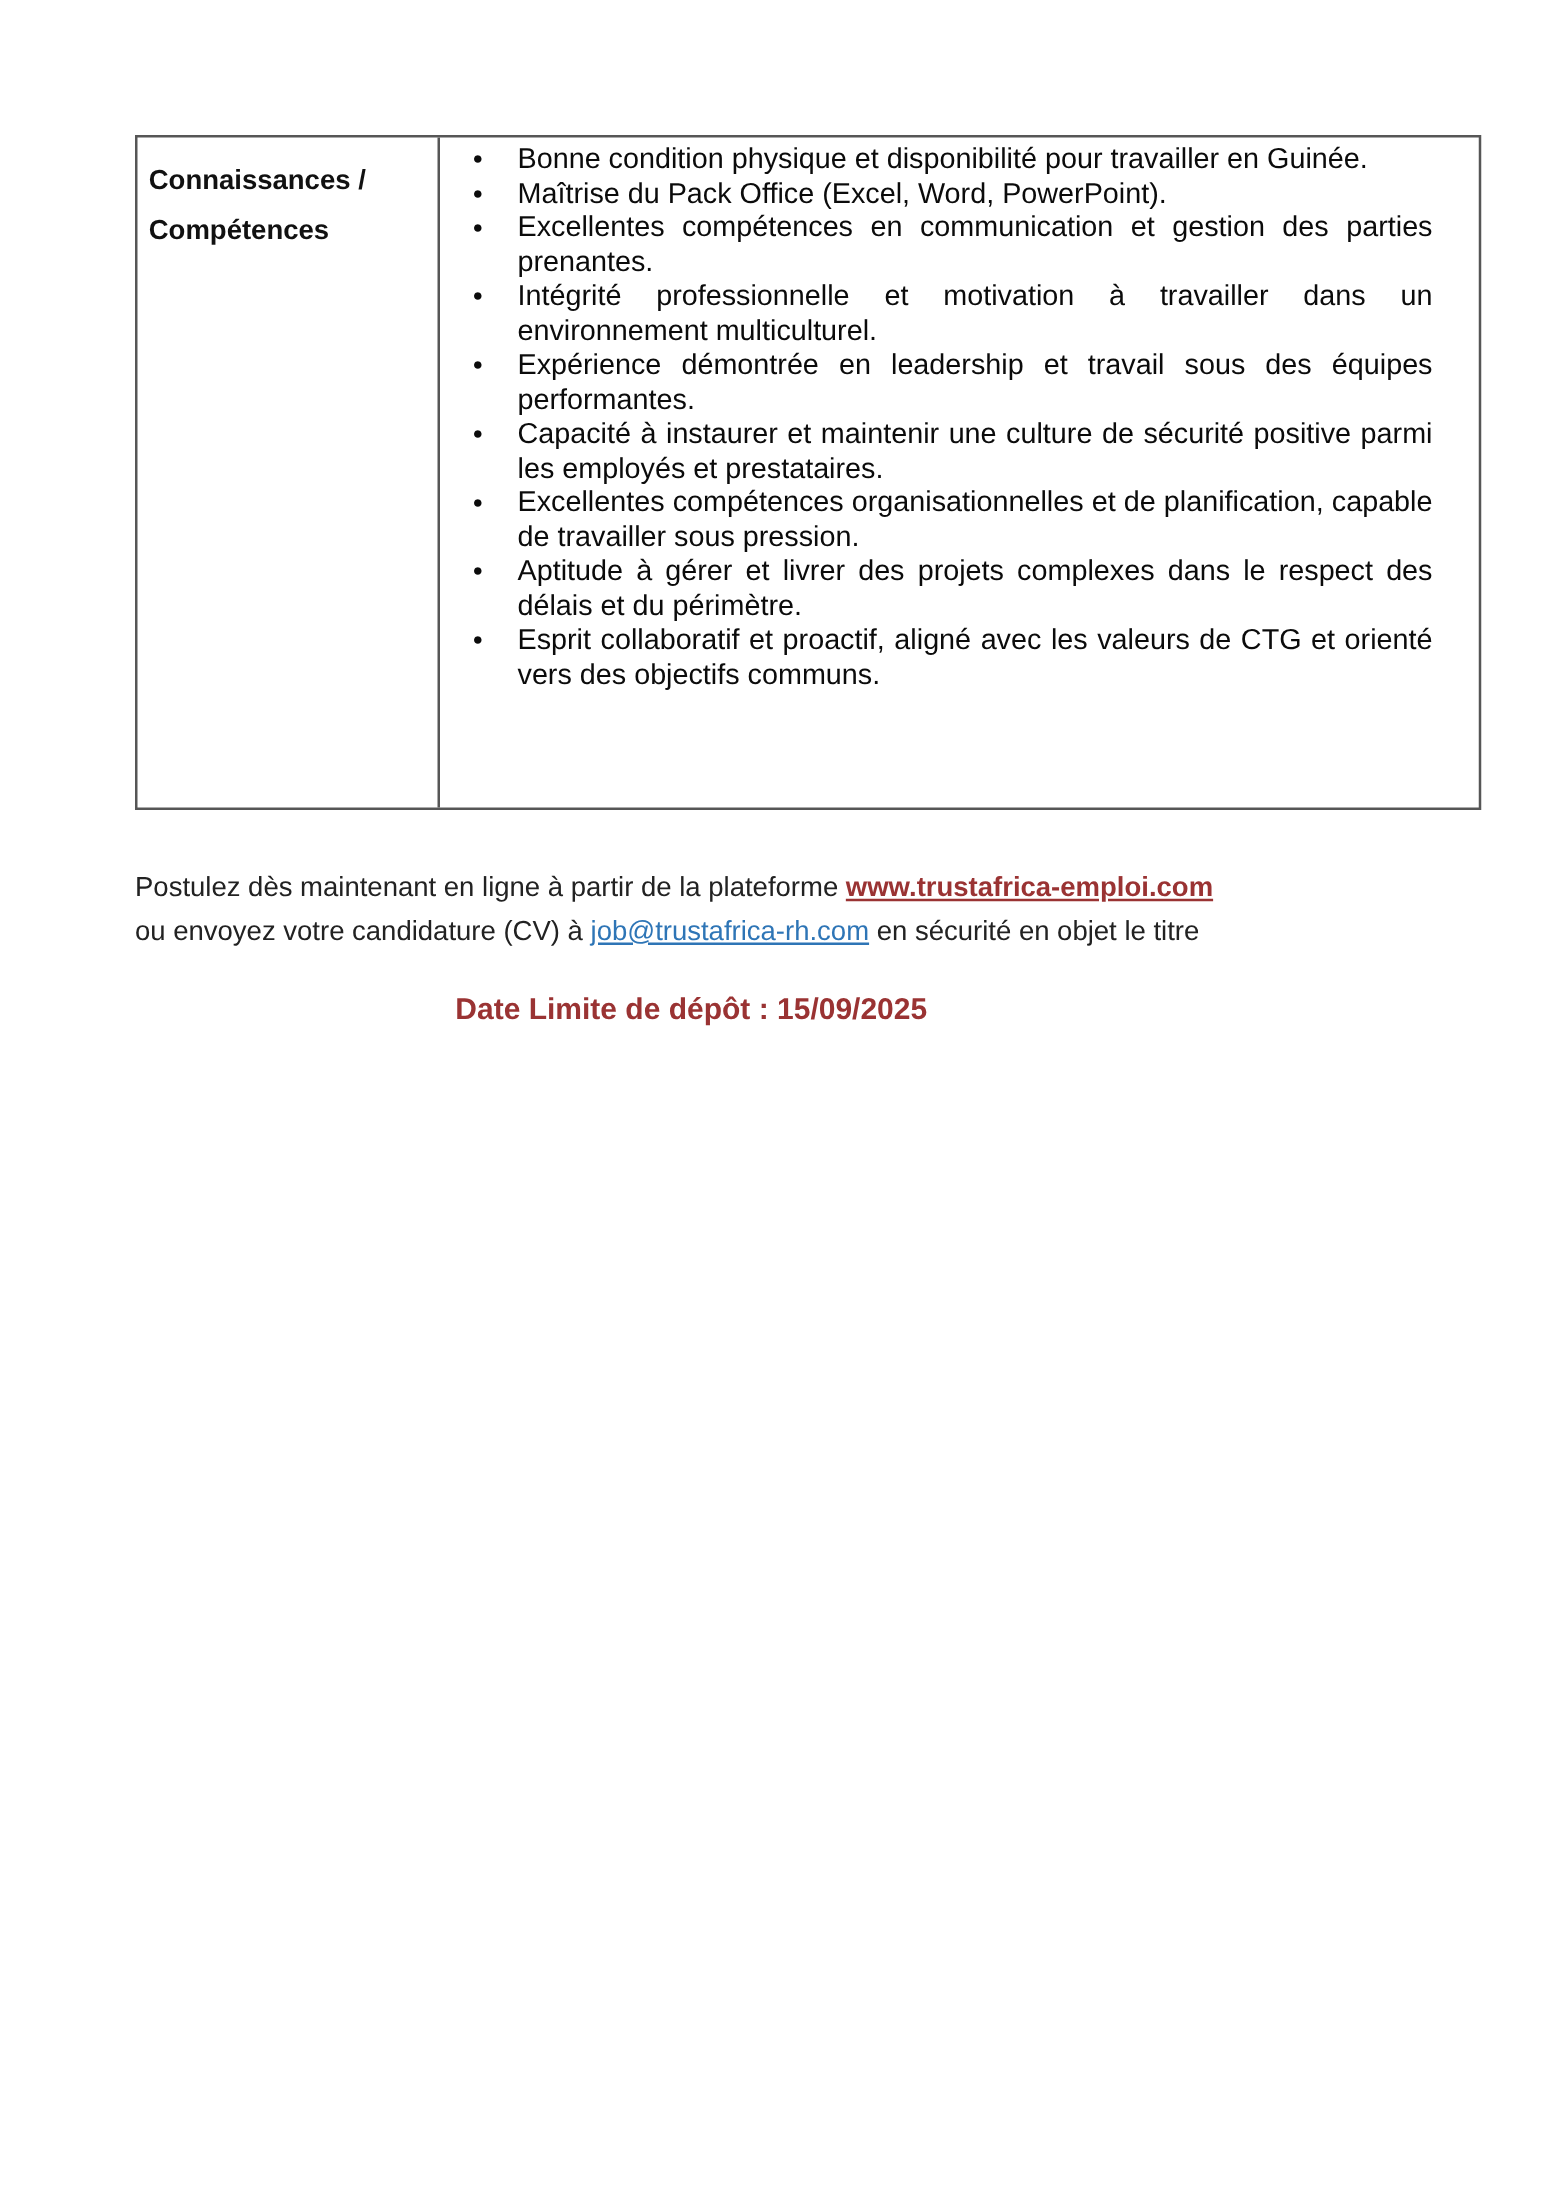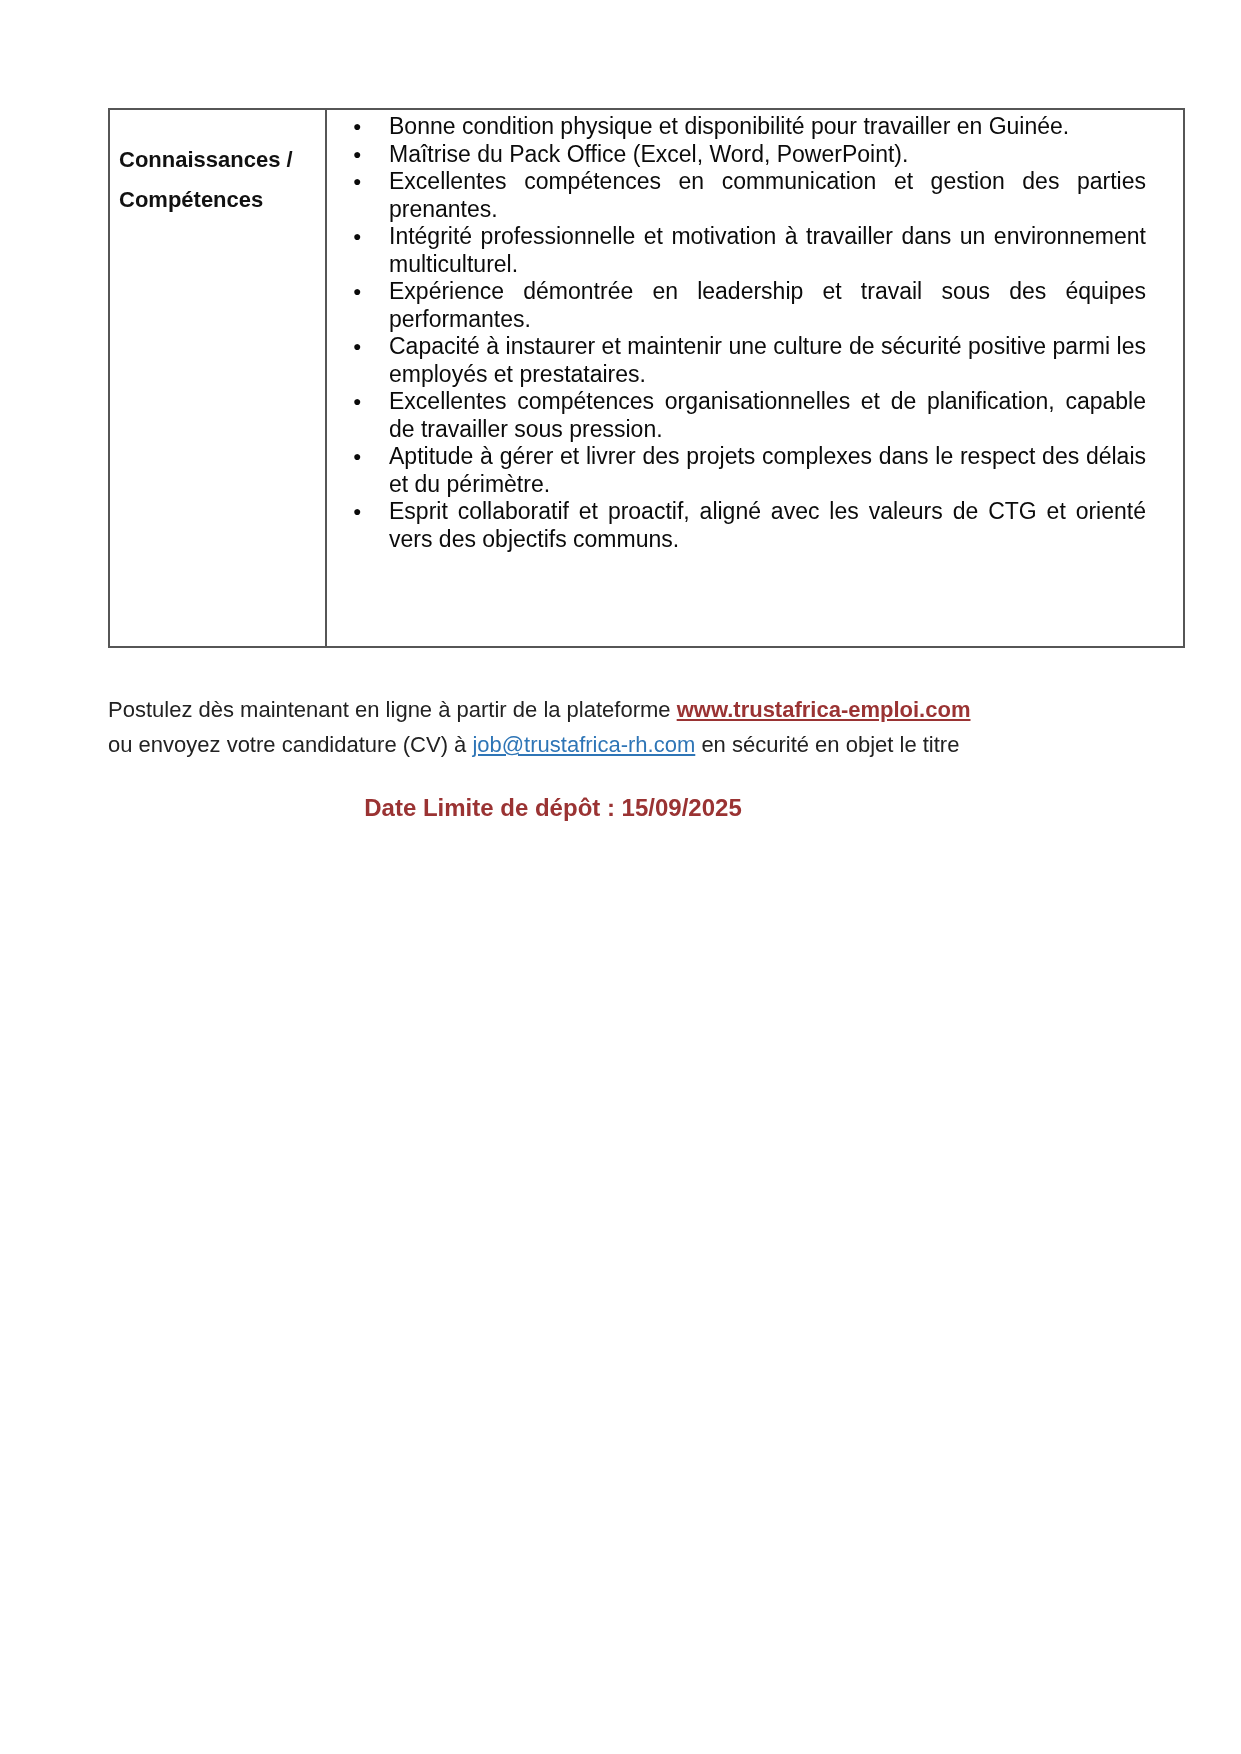--- a/index.html
+++ b/index.html
@@ -24,25 +24,25 @@
 
   
   .skills-table {
     display: flex;
     width: 1077px;
     height: 540px;
     border: 2px solid #565656;
     box-sizing: border-box;
   }
   .label-cell {
-    width: 217px;
+    width: 242px;
     flex: none;
     box-sizing: border-box;
     border-right: 2px solid #565656;
-    padding: 30px 6px 0 9px;
+    padding: 14px 6px 0 9px;
   }
   .label-cell .label {
     font-weight: bold;
     font-size: 22px;
     line-height: 40px;
     white-space: pre-line;
     color: #111111;
   }
   .content-cell {
     flex: 1;

